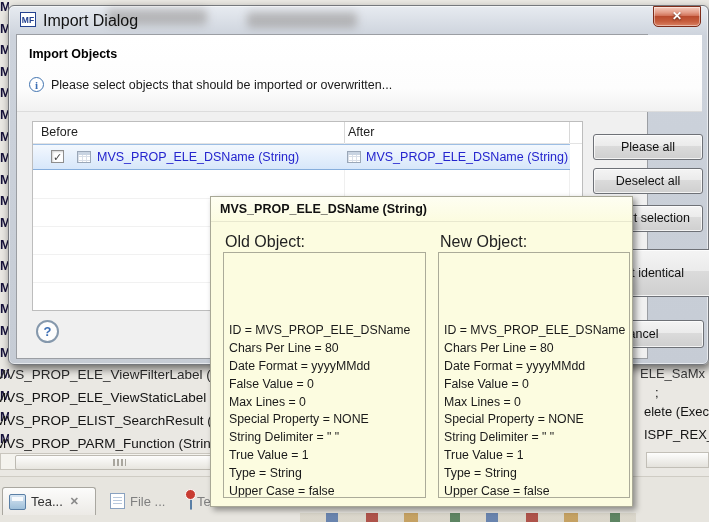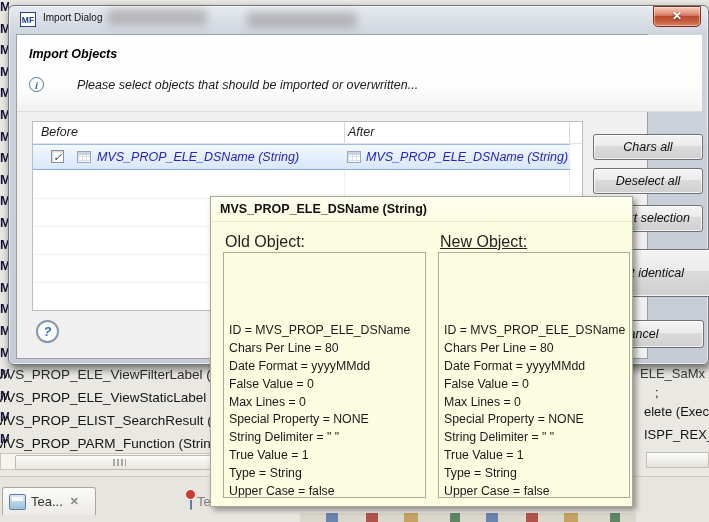--- a/index.html
+++ b/index.html
@@ -56,38 +56,38 @@
       background:repeating-linear-gradient(90deg,#d9d5c9 0 26px,#5b79a8 26px 38px,#d9d5c9 38px 66px,
                  #a8433a 66px 78px,#d9d5c9 78px 104px,#c19a55 104px 118px,#d9d5c9 118px 150px,#4f7a55 150px 160px);}
 
   
   .dialog{position:absolute;left:8px;top:5px;width:701px;height:360px;z-index:10;
           background:linear-gradient(180deg,#E7EBF1,#CDD3DC 30px,#C6CCD5);
           border:1px solid #75787D;border-radius:6px;box-sizing:border-box;
           box-shadow:2px 4px 9px rgba(0,0,0,.55), inset 0 0 0 1px rgba(255,255,255,.55);}
   .mf-icon{position:absolute;left:11px;top:6px;width:16px;height:15px;background:#fff;border:1px solid #23418F;
            font-size:8.5px;font-weight:bold;color:#23418F;text-align:center;line-height:14px;box-sizing:border-box;}
-  .title-text{position:absolute;left:34px;top:6px;font-size:10px;color:#111;}
+  .title-text{position:absolute;left:34px;top:6px;font-size:16px;color:#111;}
   .smudge{position:absolute;top:3px;height:16px;background:rgba(88,78,70,.30);filter:blur(4px);border-radius:4px;}
   .s1{left:98px;width:100px;} .s2{left:238px;width:110px;top:6px;}
   .close-btn{position:absolute;left:644px;top:0px;width:48px;height:21px;
              background:linear-gradient(#F5CDBF,#E39A85 30%,#CE6C51 49%,#B94B2E 50%,#C65C3C 75%,#D98163);
              border:1px solid #7E2C1A;border-radius:0 0 5px 5px;color:#fff;font-weight:bold;font-size:12px;
              text-align:center;line-height:19px;text-shadow:0 1px 2px rgba(0,0,0,.55);box-sizing:border-box;
              box-shadow:inset 0 0 0 1px rgba(255,255,255,.45);cursor:default;}
 
   .client{position:absolute;left:7px;top:28px;width:632px;height:325px;background:#F0F0F0;
-          border:1px solid #9B9EA3;box-sizing:border-box;font-style:italic;}
+          border:1px solid #9B9EA3;box-sizing:border-box;}
   .header-band{position:absolute;left:0;top:0;width:685px;height:76px;
                background:linear-gradient(#FFFFFF,#FDFDFD 70%,#F1F1F1);border-bottom:1px solid #DCDCDC;}
   .heading{position:absolute;left:12px;top:12px;font-weight:bold;font-size:12.5px;color:#000;}
   .info-icon{position:absolute;left:12px;top:42px;width:15px;height:15px;border:1px solid #4274B0;border-radius:50%;
              color:#3C6EB4;font-size:11px;font-weight:bold;font-family:"Liberation Serif",serif;
              text-align:center;line-height:14px;box-sizing:border-box;background:#fff;}
-  .info-text{position:absolute;left:34px;top:43px;font-size:12.5px;color:#1a1a1a;margin-left:26px;}
+  .info-text{position:absolute;left:34px;top:43px;font-size:12.5px;color:#1a1a1a;}
 
   .table{position:absolute;left:15px;top:86px;width:551px;height:190px;background:#fff;
          border:1px solid #BDBDBD;box-sizing:border-box;padding-left:22px;}
   .th{position:absolute;top:3px;font-size:12.5px;color:#222;}
   .th-before{left:8px;} .th-after{left:315px;}
   .header-sep{position:absolute;left:0;top:21px;width:100%;height:1px;background:#E3E3E3;}
   .col-line{position:absolute;top:0;bottom:0;width:1px;background:#EFEFEF;}
   .cl1{left:311px;} .cl2{left:536px;}
   .col-line::before{content:"";position:absolute;left:0;top:0;height:21px;width:1px;background:#D8D8D8;}
   .row-sel{position:absolute;left:0;top:22px;width:537px;height:26px;
@@ -115,21 +115,21 @@
   .btn-invert{left:576px;top:170px;width:110px;height:27px;line-height:25px;}
   .btn-identical{left:525px;top:214px;width:200px;height:48px;line-height:46px;}
   .btn-cancel{left:557px;top:285px;width:130px;height:28px;line-height:26px;}
 
   
   .tooltip{position:absolute;left:210px;top:196px;width:423px;height:311px;background:#FCFCE0;
            border:1px solid #A8A896;box-shadow:3px 3px 6px rgba(0,0,0,.4);z-index:30;box-sizing:border-box;}
   .tt-title{position:absolute;left:0;top:0;width:100%;height:25px;padding:5px 9px 0;font-weight:bold;font-size:12.5px;color:#111;
             background:linear-gradient(#FEFEF2,#FCFCE0);border-bottom:1px solid #E8E8CE;box-sizing:border-box;}
   .tt-label{position:absolute;top:36px;font-size:16px;color:#222;}
-  .tt-old-label{left:14px;} .tt-new-label{left:229px;text-decoration:underline;}
+  .tt-old-label{left:14px;} .tt-new-label{left:229px;}
   .propbox{position:absolute;top:55px;height:246px;border:1px solid #ABAB99;padding:16px 5px;
            font-size:12.3px;line-height:17.8px;color:#1a1a1a;background:#FCFCE0;overflow:hidden;
            white-space:pre;box-sizing:border-box;}
   .propbox.old{left:12px;width:203px;} .propbox.new{left:227px;width:192px;}
   .propbox div.hl{color:#2020CC;font-weight:bold;}
 </style>
 </head>
 <body>
 
 <div id="screen">
@@ -175,20 +175,24 @@
         <div class="grip"></div>
       </div>
   </div>
   <div class="hscroll2"></div>
 
   <div class="tabbar">
     <div class="tab selected">
       <span class="icon-view"></span>
       <span>Tea...</span>
       <span class="tab-close">✕</span>
+    </div>
+    <div class="tab t2">
+      <span class="icon-file"></span>
+      <span>File ...</span>
     </div>
     <div class="tab t3">
       <span class="badge-wrap">
         <span class="icon-view"></span>
         <span class="badge"></span>
       </span>
       <span>Tea</span>
     </div>
   </div>
   <div class="bottom-sliver"></div>
@@ -222,21 +226,21 @@
           <div class="cell-text ct-before">MVS_PROP_ELE_DSName (String)</div>
           <div class="grid-icon gi-after"></div>
           <div class="cell-text ct-after">MVS_PROP_ELE_DSName (String)</div>
         </div>
         <div class="row-line rl1"></div>
         <div class="row-line rl2"></div>
         <div class="row-line rl3"></div>
         <div class="row-line rl4"></div>
       </div>
 
-      <div class="btn btn-selectall">Chars all</div>
+      <div class="btn btn-selectall">Please all</div>
       <div class="btn btn-deselectall">Deselect all</div>
       <div class="btn btn-invert">Invert selection</div>
       <div class="btn btn-identical">Select identical</div>
       <div class="btn btn-cancel">Cancel</div>
 
       <div class="help-btn">?</div>
     </div>
   </div>
 
   <div class="tooltip">

